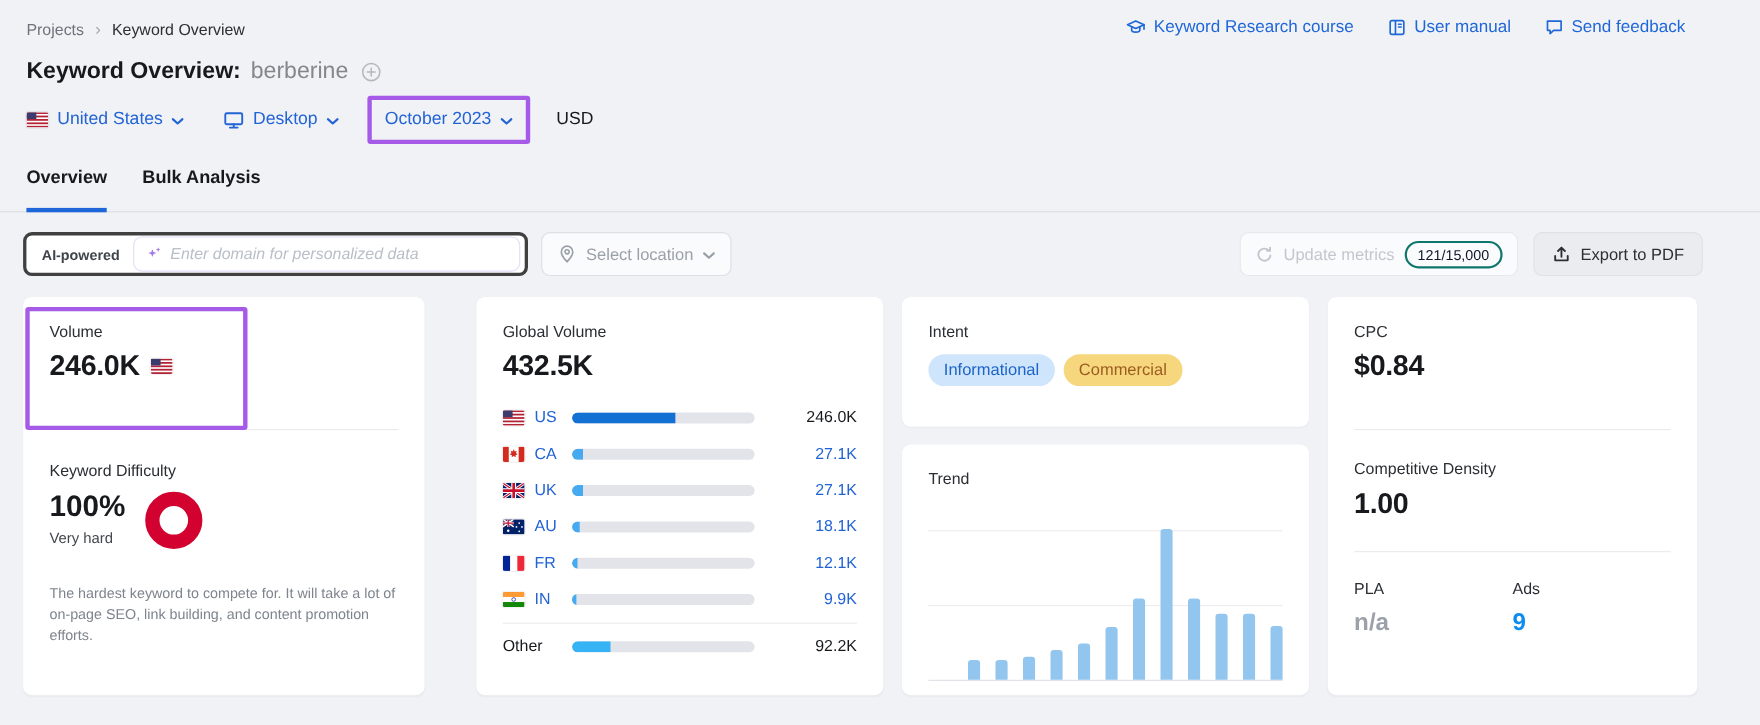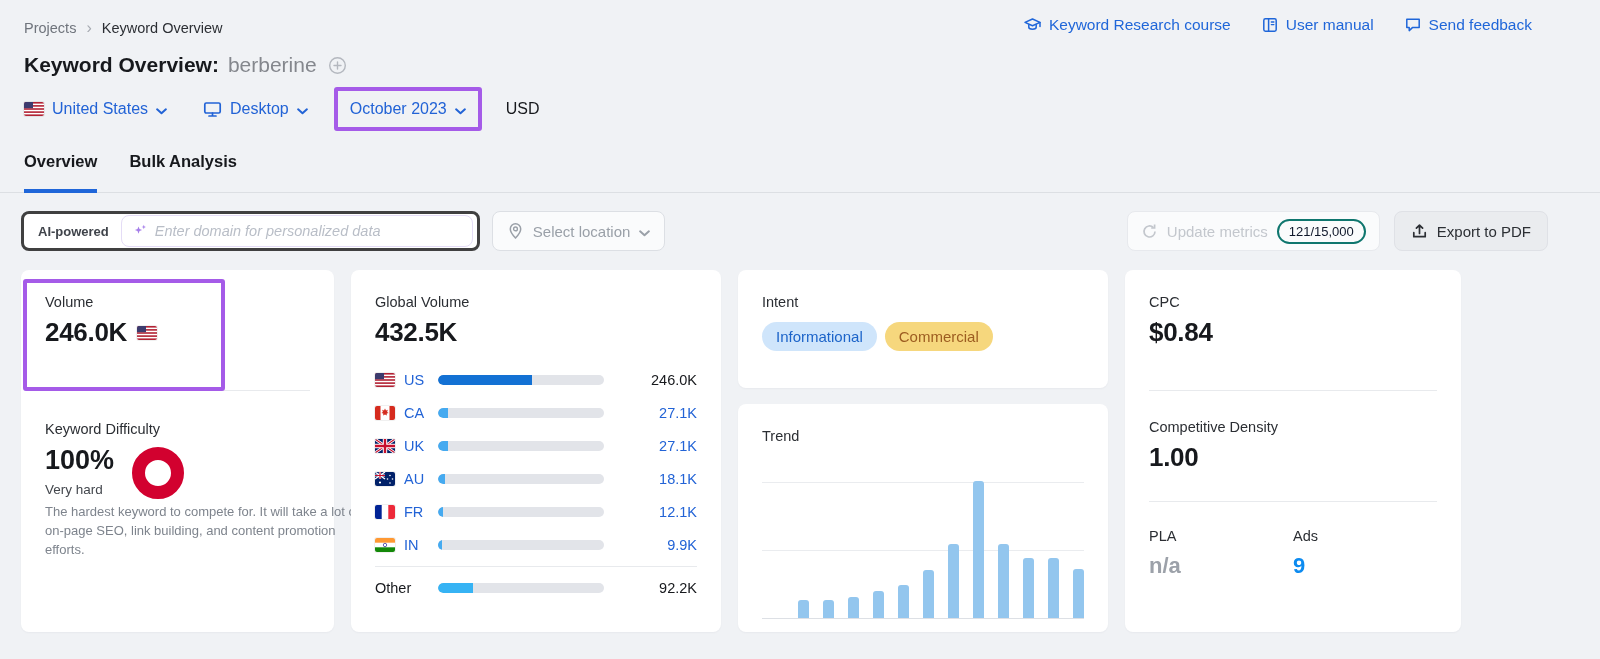--- a/index.html
+++ b/index.html
@@ -49,31 +49,31 @@
   .export-btn { display:flex; align-items:center; gap:9px; height:40px; margin-left:14px; border:1px solid #dfe1e6; border-radius:8px; background:#eaecef; color:#2c2f34; font-size:15px; font-weight:500; padding:0 16px; cursor:pointer; }
 
   
   .cards { position:absolute; top:270px; left:21px; display:flex; gap:17px; }
   .card { background:#fff; border-radius:8px; box-shadow:0 1px 2px rgba(20,25,40,0.04); position:relative; }
   .card-pad { padding:24px; }
   .card-label { font-size:14.5px; color:#2b2e33; }
   .big-value { font-size:26px; font-weight:700; color:#17191d; margin-top:7px; letter-spacing:-0.3px; display:flex; align-items:center; gap:10px; }
   .divider { border:0; height:1px; background:#e8eaed; }
 
-  .col1 { width:313px; height:362px; }
+  .col1 { width:365px; height:362px; }
   .vol-highlight { position:absolute; left:2px; top:9px; width:202px; height:112px; border:4px solid #a55be8; border-radius:3px; pointer-events:none; z-index:3; }
   .col1 .divider { margin-top:42px; }
   .kd-label { margin-top:30px; }
   .kd-row { display:flex; align-items:flex-start; margin-top:8px; }
   .kd-col .kd-value { font-size:27px; font-weight:700; color:#17191d; }
   .kd-col .kd-rating { font-size:13.5px; color:#43474d; margin-top:6px; }
   .kd-donut { width:52px; height:52px; border:13px solid #d2012f; border-radius:50%; margin-left:18px; margin-top:2px; }
-  .kd-desc { margin-top:4px; font-size:13px; color:#7e848d; line-height:1.45; width:318px; }
-
-  .col2 { width:370px; height:362px; }
+  .kd-desc { margin-top:32px; font-size:13px; color:#7e848d; line-height:1.45; width:318px; }
+
+  .col2 { width:370px; height:362px;margin-left:30px; }
   .gv-rows { margin-top:15px; }
   .gv-row { display:flex; align-items:center; height:33px; }
   .gv-code { width:34px; margin-left:9px; font-size:14.5px; color:#2263d6; }
   .gv-track { width:166px; height:10px; background:#e2e4e9; border-radius:5px; overflow:hidden; flex:none; }
   .gv-fill { height:100%; border-radius:5px 0 0 5px; }
   .gv-value { flex:1; text-align:right; font-size:14.5px; color:#2263d6; }
   .gv-row.emph .gv-value { color:#17191d; }
   .gv-divider { margin:5px 0 3px; }
   .gv-other-label { width:63px; font-size:14.5px; color:#17191d; }
   .gv-row.other { height:36px; }

